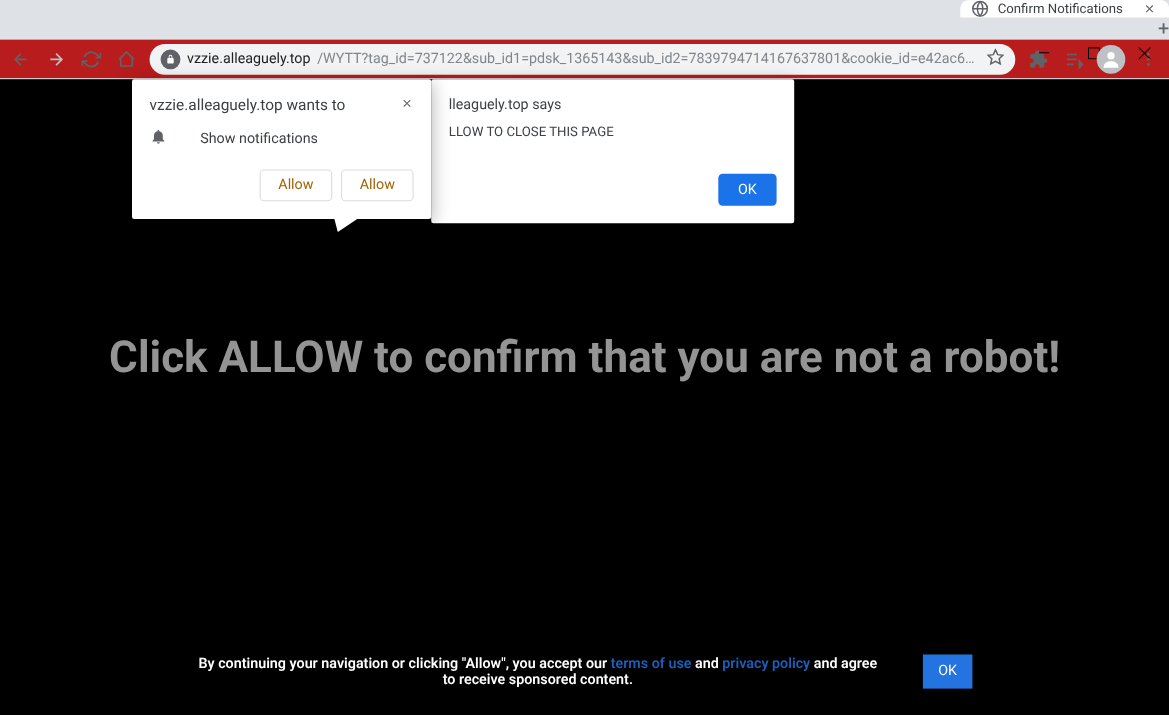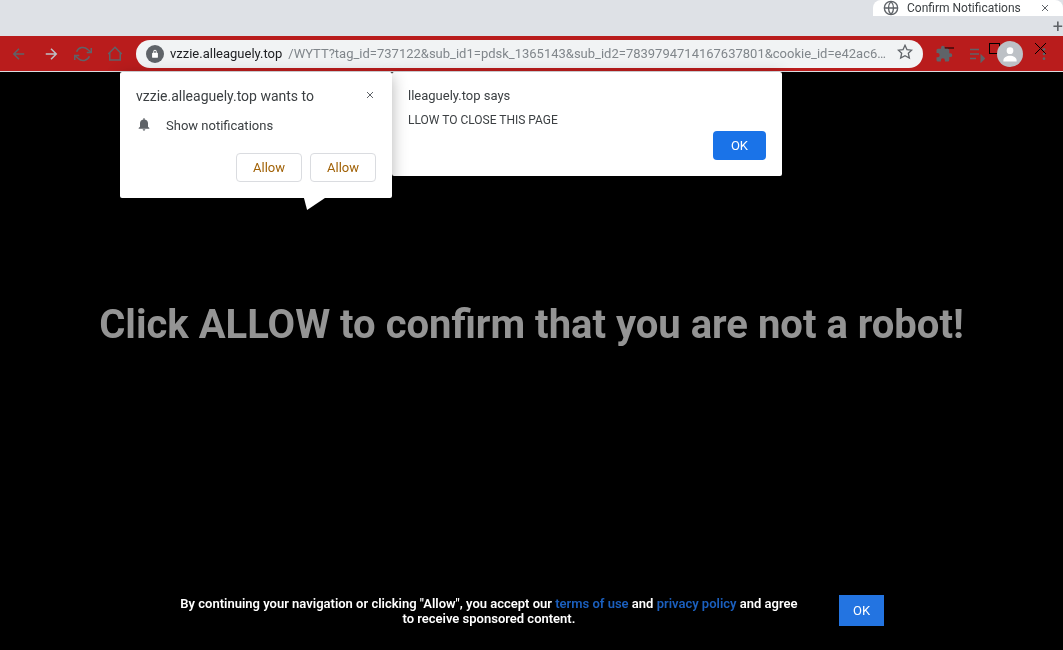--- a/index.html
+++ b/index.html
@@ -31,29 +31,29 @@
     
     .footer { padding: 18px 0 24px; display: flex; align-items: flex-end; justify-content: center; gap: 40px; }
     .footer-text { color: #fff; font-size: 13px; font-weight: 600; text-align: center; max-width: 620px; }
     .footer-text .link { color: #1b5fbd; cursor: pointer; }
     .footer-ok { background: #2374e1; color: #fff; border: none; padding: 8px 14px; font-size: 13px; cursor: pointer; }
     
     .perm-popup { position: absolute; top: 0; left: 120px; width: 272px; background: #fff; border-radius: 2px; box-shadow: 0 4px 16px rgba(0,0,0,0.3); padding: 16px; font-size: 13px; color: #3c4043; }
     .perm-header { display: flex; justify-content: space-between; align-items: start; margin-bottom: 12px; }
     .perm-title { font-size: 14px; }
     .perm-close { cursor: pointer; color: #5f6368; font-size: 14px; }
-    .perm-body { display: flex; align-items: center; gap: 14px; margin-bottom: 18px; }
+    .perm-body { display: flex; align-items: center; gap: 30px; margin-bottom: 18px; }
     .perm-bell { color: #5f6368; }
     .perm-actions { display: flex; justify-content: flex-end; gap: 8px; }
     .perm-btn { border: 1px solid #dadce0; background: #fff; color: #a16207; padding: 6px 16px; border-radius: 4px; font-size: 13px; cursor: pointer; }
     .perm-arrow { position: absolute; bottom: -12px; left: 180px; width: 0; height: 0; border-left: 10px solid transparent; border-right: 18px solid transparent; border-top: 16px solid #fff; transform: skewX(-20deg); }
     
-    .js-alert { position: absolute; top: 0; left: 392px; width: 390px; background: #fff; border-radius: 2px; box-shadow: 0 4px 16px rgba(0,0,0,0.3); padding: 16px; font-size: 13px; color: #3c4043; }
+    .js-alert { position: absolute; top: 0; left: 392px; width: 330px; background: #fff; border-radius: 2px; box-shadow: 0 4px 16px rgba(0,0,0,0.3); padding: 16px; font-size: 13px; color: #3c4043; }
     .js-alert-title { font-size: 13px; margin-bottom: 10px; }
-    .js-alert-msg { font-size: 12px; margin-bottom: 4px; }
+    .js-alert-msg { font-size: 12px; margin-bottom: 31px; }
     .js-alert-actions { display: flex; justify-content: flex-end; }
     .js-ok-btn { background: #1a73e8; color: #fff; border: none; padding: 7px 18px; border-radius: 4px; font-size: 13px; cursor: pointer; }
   </style>
 </head>
 <body>
 
 <div class="titlebar">
   <div class="tab">
     <span class="tab-favicon">
       <svg viewBox="0 0 24 24" width="16" height="16" fill="none" stroke="#5f6368" stroke-width="2">

